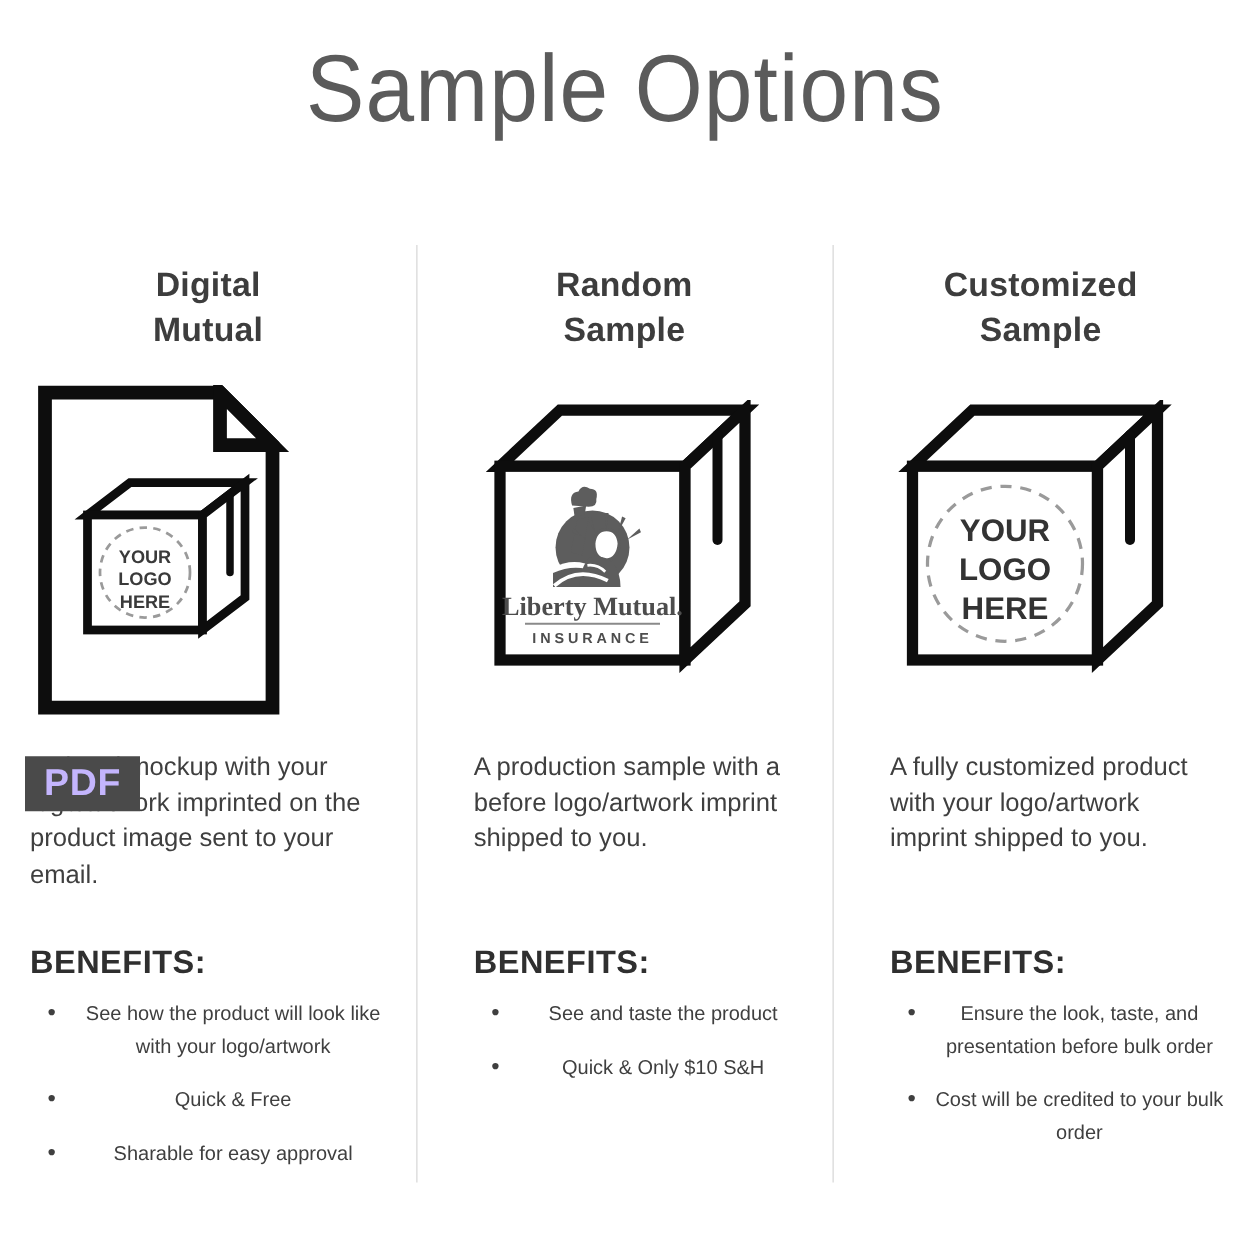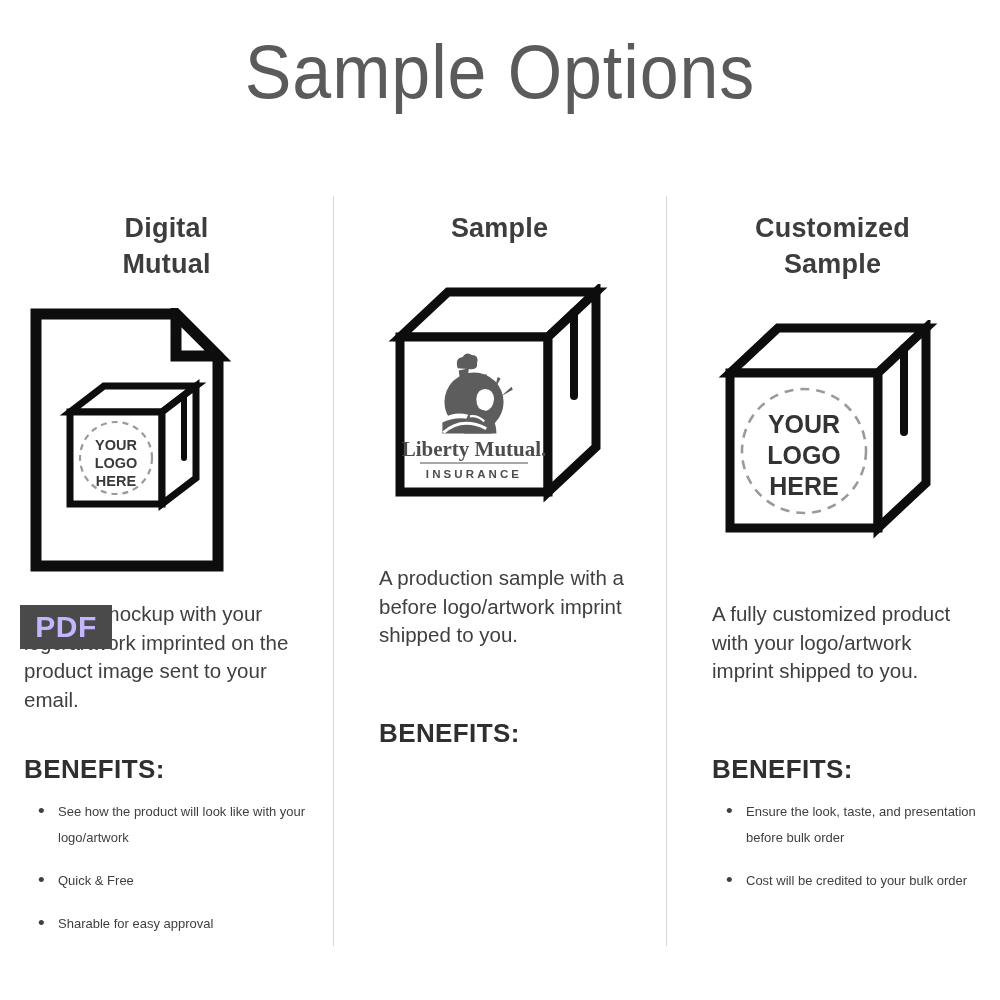--- a/index.html
+++ b/index.html
@@ -98,23 +98,24 @@
     letter-spacing: 0.4px;
     padding: 0 24px;
     margin-top: 34px;
   }
   .col-2 .benefits-title, .col-3 .benefits-title { padding-left: 46px; }
 
   ul.benefits {
     list-style: none;
     margin: 14px 0 0 0;
     padding: 0 18px 0 38px;
-    font-size: 13px;
+    font-size: 16px;
     line-height: 26px;
     color: #3f3f3f;
+    text-align: center;
   }
   .col-2 ul.benefits, .col-3 ul.benefits { padding-left: 60px; }
   ul.benefits li {
     position: relative;
     margin-bottom: 17px;
     padding-left: 20px;
   }
   ul.benefits li::before {
     content: "\2022";
     position: absolute;
@@ -186,20 +187,21 @@
     <ul class="benefits">
       <li>See how the product will look like with your logo/artwork</li>
       <li>Quick &amp; Free</li>
       <li>Sharable for easy approval</li>
     </ul>
   </div>
 
   <div class="column col-2">
 
     <div class="col-head">
+      <div>Random</div>
       <div>Sample</div>
     </div>
 
     <div class="art art-2">
       <svg width="230" height="225" viewBox="0 0 230 225">
 
         <path d="M14 53 L62 8 H210 L162 53 Z" fill="#ffffff" stroke="#0d0d0d" stroke-width="9" stroke-linejoin="miter"></path>
 
         <rect x="14" y="53" width="148" height="155" fill="#ffffff" stroke="#0d0d0d" stroke-width="9"></rect>
 
@@ -238,20 +240,24 @@
         </g>
 
         <text x="88" y="172" text-anchor="middle" font-family="Liberation Serif, serif" font-size="21" font-weight="bold" fill="#4d4d4d">Liberty Mutual.</text>
         <line x1="34" y1="179" x2="142" y2="179" stroke="#8a8a8a" stroke-width="1.6"></line>
         <text x="88" y="194" text-anchor="middle" font-family="Liberation Sans, sans-serif" font-size="11.5" font-weight="bold" letter-spacing="3.1" fill="#4d4d4d">INSURANCE</text>
       </svg>
     </div>
 
     <div class="desc">A production sample with a before logo/artwork imprint shipped to you.</div>
     <div class="benefits-title">BENEFITS:</div>
+    <ul class="benefits">
+      <li>See and taste the product</li>
+      <li>Quick &amp; Only $10 S&amp;H</li>
+    </ul>
   </div>
 
   <div class="column col-3">
 
     <div class="col-head">
       <div>Customized</div>
       <div>Sample</div>
     </div>
 
     <div class="art art-3">

